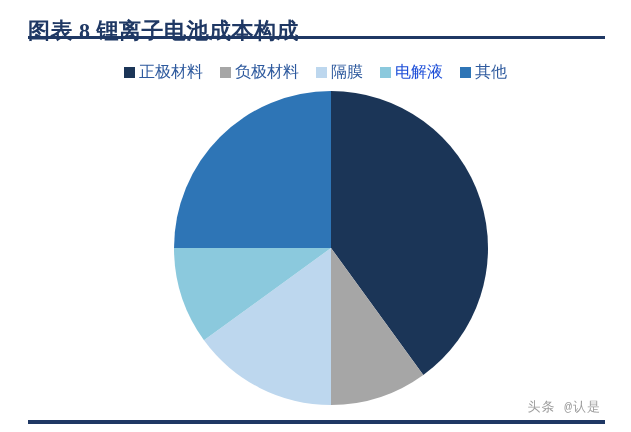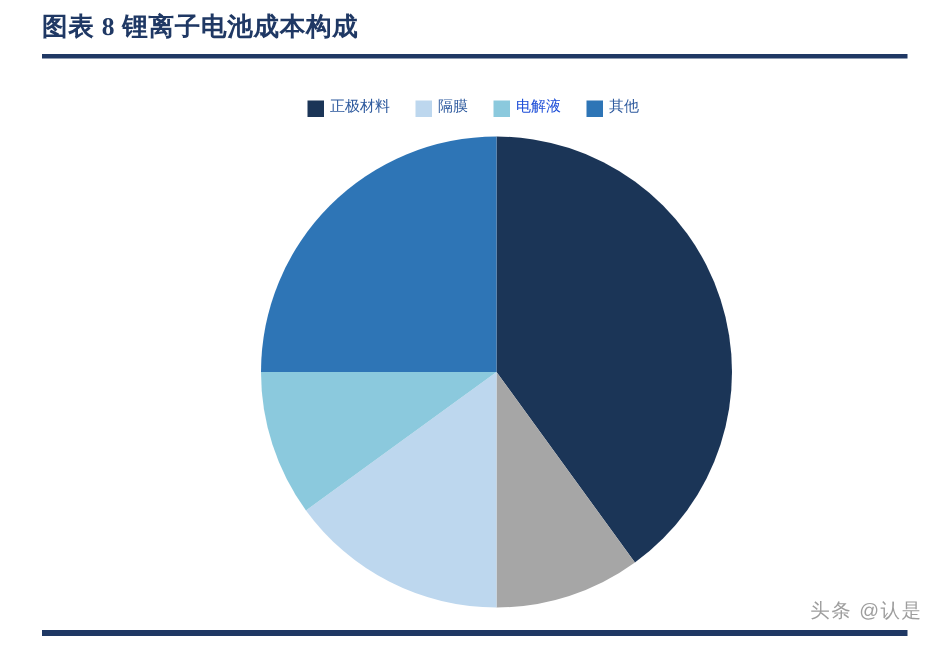--- a/index.html
+++ b/index.html
@@ -19,23 +19,23 @@
   #title-block {
     position: absolute;
     left: 0;
     top: 0;
     width: 631px;
     height: 42px;
   }
   #figure-title {
     position: absolute;
     left: 28px;
-    top: 6px;
+    top: 16px;
     font-family: "Liberation Serif", "DejaVu Serif", serif;
-    font-size: 17px;
+    font-size: 22px;
     font-weight: bold;
     color: #1F3864;
     letter-spacing: 0.5px;
     white-space: nowrap;
   }
   #title-rule {
     position: absolute;
     left: 28px;
     top: 36px;
     width: 577px;
@@ -64,21 +64,21 @@
     white-space: nowrap;
   }
   .legend-swatch {
     width: 11px;
     height: 11px;
     flex: 0 0 auto;
     display: block;
   }
   .legend-label {
     font-family: "Liberation Serif", "DejaVu Serif", serif;
-    font-size: 10px;
+    font-size: 16px;
     color: #2E5A9E;
     line-height: 1;
   }
 
   
   #chart-area {
     position: absolute;
     left: 0;
     top: 84px;
     width: 631px;
@@ -86,23 +86,23 @@
   }
   #pie-svg {
     position: absolute;
     left: 0;
     top: 0;
   }
 
   
   #watermark {
     position: absolute;
-    right: 16px;
+    right: 30px;
     top: 398px;
-    font-family: Liberation Sans, sans-serif;
+    font-family: Liberation Mono, monospace;
     font-size: 13px;
     color: #8d8d8d;
     opacity: 0.85;
     letter-spacing: 1px;
     white-space: nowrap;
   }
 
   
   #bottom-rule {
     position: absolute;
@@ -118,20 +118,24 @@
 
 <div id="title-block">
   <div id="figure-title" style="color: rgb(31, 56, 100);">图表 8   锂离子电池成本构成</div>
   <div id="title-rule" style="background: rgb(31, 56, 100);"></div>
 </div>
 
 <div id="legend">
   <div class="legend-item">
     <span class="legend-swatch" style="background: rgb(27, 53, 87);"></span>
     <span class="legend-label" style="color: rgb(46, 90, 158);">正极材料</span>
+  </div>
+  <div class="legend-item">
+    <span class="legend-swatch" style="background: rgb(166, 166, 166);"></span>
+    <span class="legend-label" style="color: rgb(46, 90, 158);">负极材料</span>
   </div>
   <div class="legend-item">
     <span class="legend-swatch" style="background: rgb(189, 215, 238);"></span>
     <span class="legend-label" style="color: rgb(46, 90, 158); text-align: right;">隔膜</span>
   </div>
   <div class="legend-item">
     <span class="legend-swatch" style="background: rgb(139, 201, 221);"></span>
     <span class="legend-label" style="color: #1d4ed8;">电解液</span>
   </div>
   <div class="legend-item">

